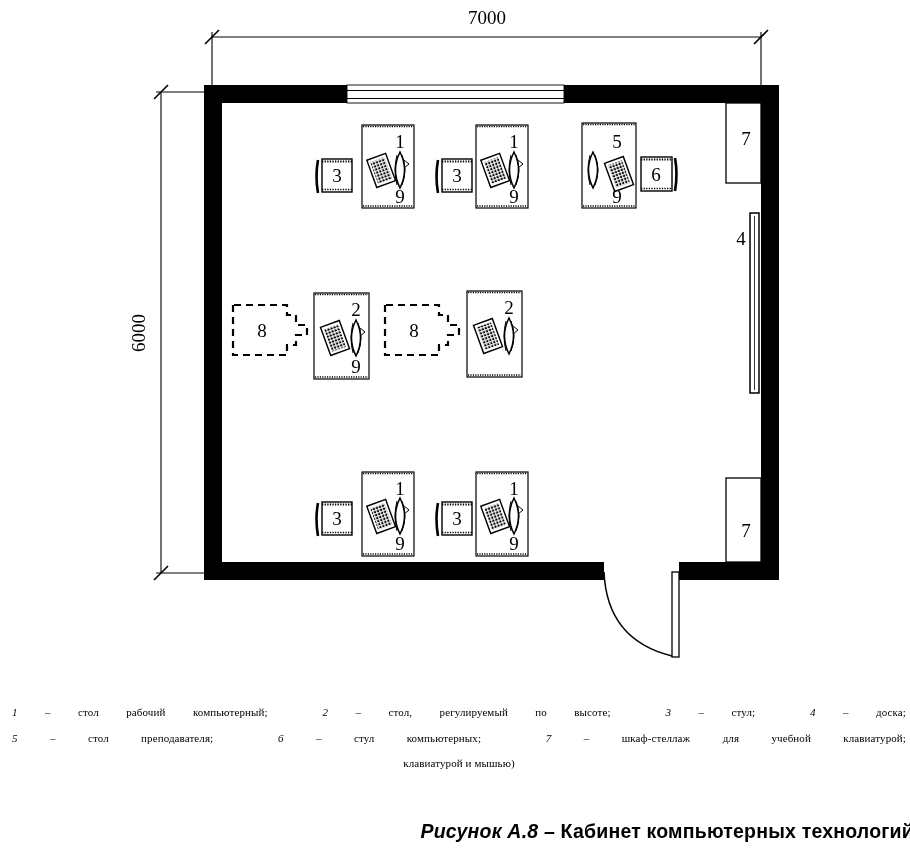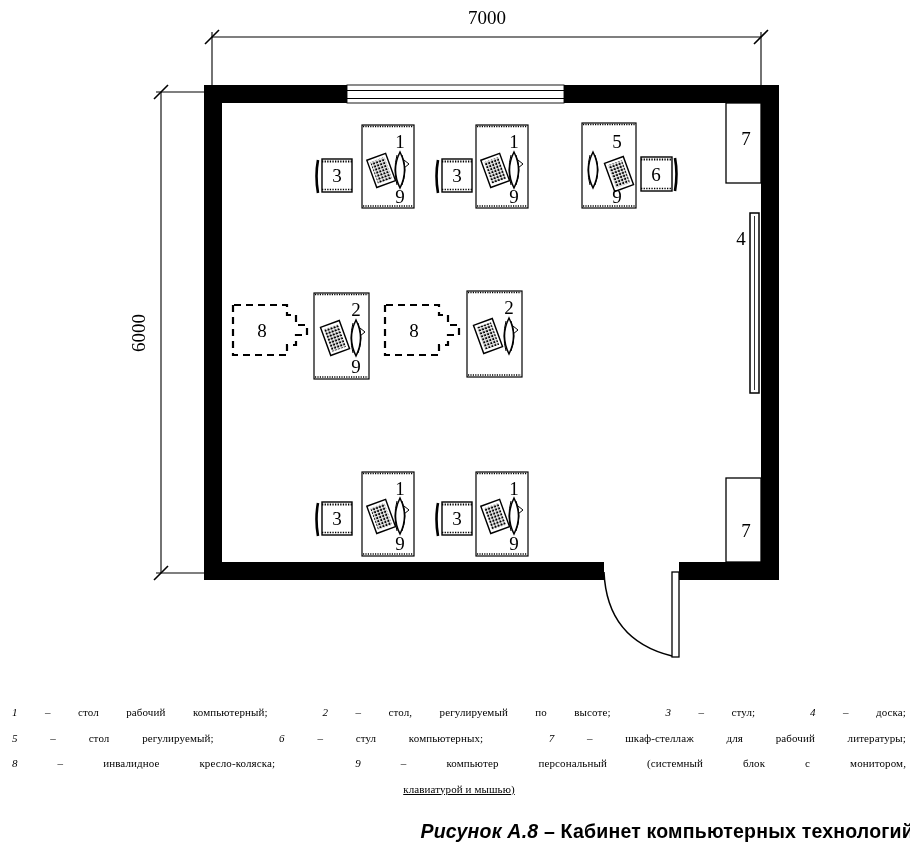--- a/index.html
+++ b/index.html
@@ -44,21 +44,20 @@
     white-space: nowrap;
   }
   .legend-line.l1, .legend-line.l2, .legend-line.l3 {
     text-align: justify;
     text-align-last: justify;
     white-space: normal;
   }
   .legend-line.l4 {
     text-align: center;
     text-align-last: center;
-    text-decoration: underline;
   }
   .legend-num {
     font-style: italic;
     font-family: "Liberation Serif", serif;
   }
   .caption {
     position: absolute;
     left: 0;
     top: 820px;
     width: 910px;
@@ -351,27 +350,23 @@
   </svg>
 
   <div class="legend-block">
     <div class="legend-line l1">
       <span class="legend-num">1</span><span> – </span><span>стол рабочий компьютерный;</span>&nbsp;
       <span class="legend-num">2</span><span> – </span><span>стол, регулируемый по высоте;</span>&nbsp;
       <span class="legend-num">3</span><span> – </span><span>стул;</span>&nbsp;
       <span class="legend-num">4</span><span> – </span><span>доска;</span>
     </div>
     <div class="legend-line l2">
-      <span class="legend-num">5</span><span> – </span><span>стол регулируемый;</span>&nbsp;
+      <span class="legend-num">5</span><span> – </span><span>стол преподавателя;</span>&nbsp;
       <span class="legend-num">6</span><span> – </span><span>стул компьютерных;</span>&nbsp;
-      <span class="legend-num">7</span><span> – </span><span>шкаф-стеллаж для рабочий литературы;</span>
-    </div>
-    <div class="legend-line l3">
-      <span class="legend-num">8</span><span> – </span><span>инвалидное кресло-коляска;</span>&nbsp;
-      <span class="legend-num">9</span><span> – </span><span>компьютер персональный (системный блок с монитором,</span>
+      <span class="legend-num">7</span><span> – </span><span>шкаф-стеллаж для учебной клавиатурой;</span>
     </div>
     <div class="legend-line l4">клавиатурой и мышью)</div>
   </div>
 
   <div class="caption">
     <span class="cap-ital">Рисунок А.8</span><span> – </span><span>Кабинет компьютерных технологий</span>
   </div>
 
 </div>
 

